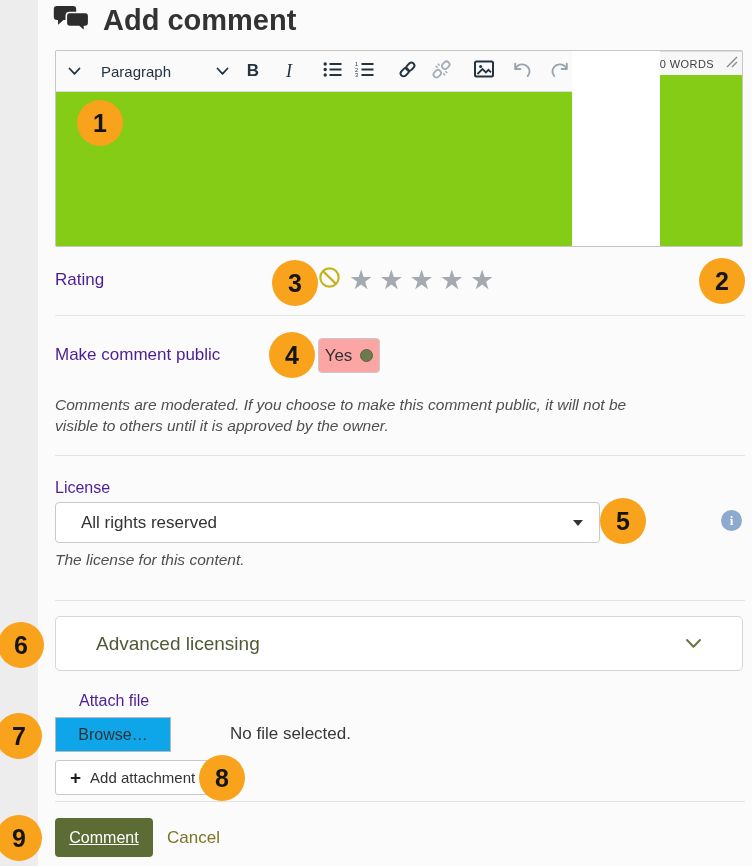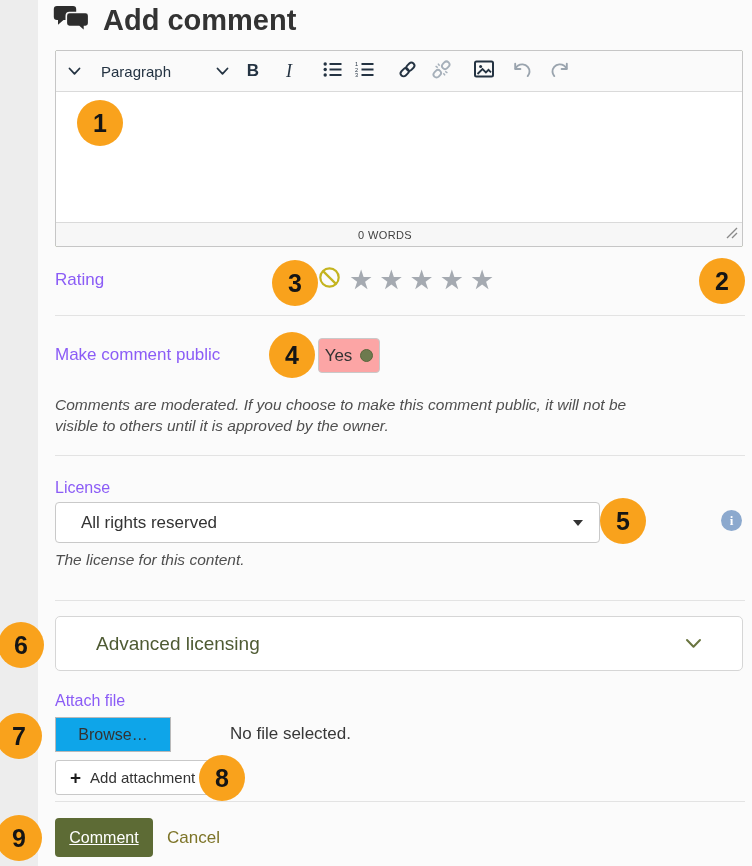--- a/index.html
+++ b/index.html
@@ -5,36 +5,36 @@
   html,body{margin:0;padding:0;}
   body{font-family:"Liberation Sans", sans-serif;}
   #screen{position:relative;width:752px;height:866px;background:#fbfbfb;overflow:hidden;}
   .gutter{position:absolute;left:0;top:0;width:38px;height:866px;background:#ededed;}
 
   
   .hdr{position:absolute;left:53px;top:4px;display:flex;align-items:center;gap:13px;}
   .hdr h1{margin:0;font-size:29px;font-weight:700;color:#333;}
 
   
-  .editor{position:absolute;left:55px;top:50px;width:688px;height:197px;border:1px solid #c6c6c6;border-radius:2px;background:#84cc16;display:flex;flex-direction:column;box-sizing:border-box;}
+  .editor{position:absolute;left:55px;top:50px;width:688px;height:197px;border:1px solid #c6c6c6;border-radius:2px;background:#84cc16;display:flex;flex-direction:row;box-sizing:border-box;}
   .toolbar{height:40px;background:#fafafa;border-bottom:1px solid #dadada;display:flex;align-items:center;padding-left:6px;flex:none;}
   .tb-btn{width:24px;height:30px;display:flex;align-items:center;justify-content:center;cursor:pointer;}
   .tb-btn.w26{width:26px;}
   .format-select{margin-left:15px;width:128px;height:30px;display:flex;align-items:center;justify-content:space-between;cursor:pointer;}
   .format-select .lbl{font-size:15px;color:#243342;}
   .bold-glyph{font-size:17px;font-weight:700;color:#243342;}
   .italic-glyph{font-size:18px;font-style:italic;color:#243342;font-family:"Liberation Serif",serif;}
   .ed-content{flex:1;background:#fff;}
   .statusbar{height:23px;background:#f7f7f7;border-top:1px solid #dadada;position:relative;display:flex;align-items:center;justify-content:center;flex:none;}
   .wordcount{font-size:11px;color:#3f3f3f;letter-spacing:.4px;margin-right:28px;}
   .resize-handle{position:absolute;right:4px;bottom:3px;cursor:nwse-resize;}
 
   
   .divider{position:absolute;left:55px;width:690px;height:1px;background:#e3e3e3;}
-  .field-label{position:absolute;left:55px;font-size:17px;color:#8b5cf6;}
+  .field-label{position:absolute;left:55px;font-size:17px;color:#4c1d95;}
   .rating-widget{position:absolute;left:318px;top:266px;display:flex;align-items:center;gap:8px;}
   .stars{display:flex;gap:6px;}
   .star{font-size:27px;line-height:24px;color:#a5aab1;font-family:"DejaVu Sans",sans-serif;cursor:pointer;}
 
   .toggle{position:absolute;left:318px;top:338px;width:62px;height:35px;background:#fca5a5;border:1px solid #c9c9c9;border-radius:4px;display:flex;align-items:center;justify-content:center;gap:8px;cursor:pointer;box-sizing:border-box;}
   .toggle .t-lbl{font-size:17px;color:#333;}
   .knob{width:13px;height:13px;border-radius:50%;background:#6d7a4e;border:1px solid #59663c;box-sizing:border-box;}
 
   .note{position:absolute;left:55px;top:394px;width:615px;font-size:15.5px;font-style:italic;color:#4f4f4f;line-height:21px;}
 
@@ -225,21 +225,21 @@
 
   <div class="adv-panel">
     <span class="adv-lbl">Advanced licensing</span>
     <span>
       <svg width="17" height="11" viewBox="0 0 17 11">
           <path d="M2 2 L8.5 8.8 L15 2" fill="none" stroke="#6a7540" stroke-width="2" stroke-linecap="round" stroke-linejoin="round"></path>
         </svg>
     </span>
   </div>
 
-  <div class="field-label" style="top:692px;font-size:16px;">Attach file</div>
+  <div class="field-label" style="top:692px;font-size:16px;margin-left:24px;">Attach file</div>
   <div class="browse-btn">
       <span>Browse…</span>
     </div>
   <div class="no-file">No file selected.</div>
   <div class="add-attach-btn">
     <span class="plus">+</span>
     <span>Add attachment</span>
   </div>
   <div class="divider" style="top:801px;"></div>
 

